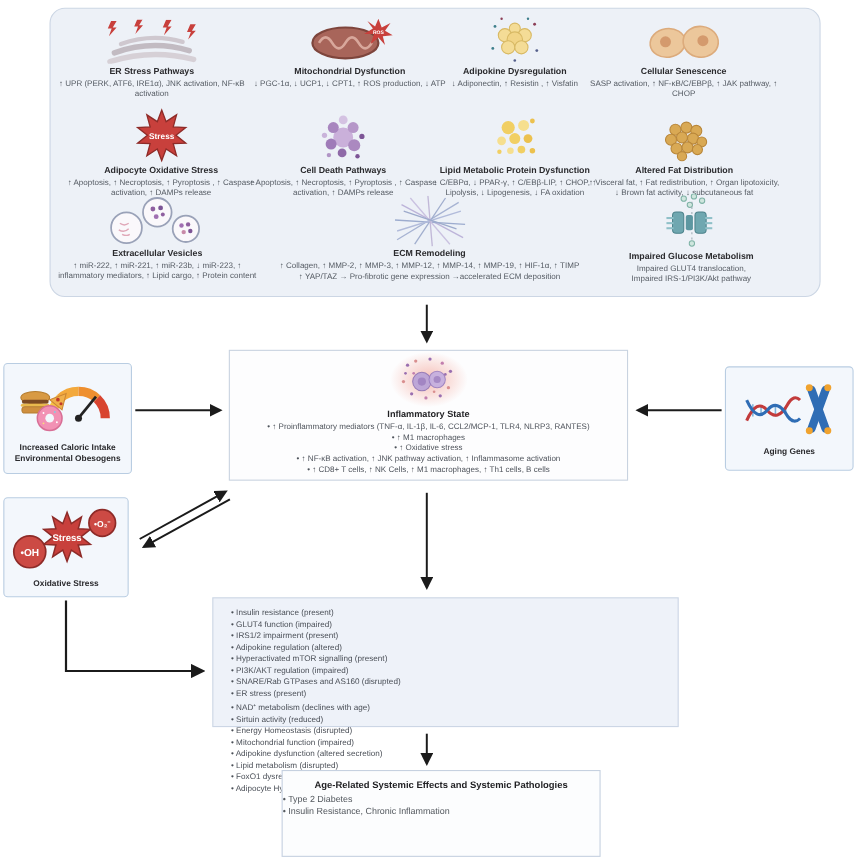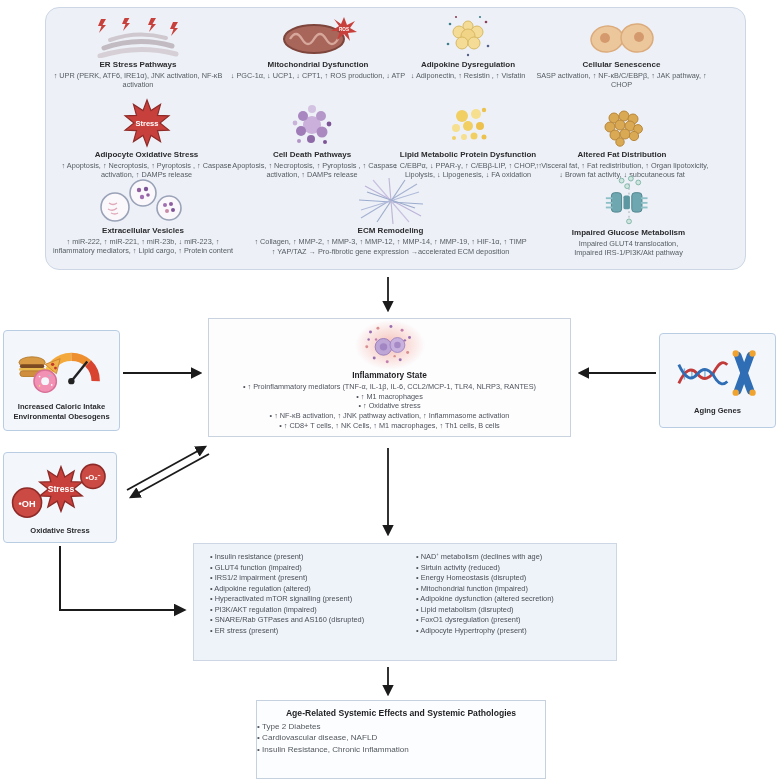--- a/index.html
+++ b/index.html
@@ -27,21 +27,21 @@
   
   .side-box{background:var(--box-bg,#f3f7fc);border:1px solid var(--box-border,#b9cde2);border-radius:4px;
     display:flex;flex-direction:column;align-items:center;justify-content:center;text-align:center;padding:2px;}
   .caloric-box{left:3px;top:330px;width:117px;height:101px;}
   .aging-box{left:659px;top:333px;width:117px;height:95px;}
   .oxid-box{left:3px;top:452px;width:114px;height:91px;}
   .side-label{font-size:7.6px;font-weight:bold;color:var(--text-title,#2b2b2e);line-height:1.3;}
   
   .metab-box{left:193px;top:543px;width:424px;height:118px;background:#eef2f9;border:1px solid #ccd6e5;}
   .metab-title{text-align:center;color:var(--accent-blue,#2e5fc0);font-weight:bold;font-size:8.2px;padding-top:8px;}
-  .metab-cols{display:flex;padding:6px 6px 0 16px;}
+  .metab-cols{display:flex;padding:6px 6px 0 16px;flex-direction:column;}
   .metab-col1{width:206px;}
   .metab-col2{flex:1;}
   .metab-box ul.dotlist li{text-align:left;font-size:7.4px;color:#4a4f57;line-height:1.42;}
   
   .sys-box{left:256px;top:700px;width:290px;height:79px;background:#fcfdfe;border:1px solid #c6d1e0;}
   .sys-title{font-size:8.6px;font-weight:bold;color:#1f1f22;text-align:center;padding:7px 22px 0;line-height:1.25;}
   .sys-box ul.dotlist li{text-align:left;font-size:8.1px;color:#53585e;line-height:1.45;}
   
   .arrows{position:absolute;left:0;top:0;width:779px;height:784px;pointer-events:none;z-index:3;}
 </style>
@@ -403,21 +403,20 @@
           <li>FoxO1 dysregulation (present)</li>
           <li>Adipocyte Hypertrophy (present)</li>
         </ul>
     </div>
   </section>
 
   <section class="abs sys-box">
     <div class="sys-title">Age-Related Systemic Effects and Systemic Pathologies</div>
     <ul class="dotlist">
         <li>Type 2 Diabetes</li>
-        <li>Cardiovascular disease, NAFLD</li>
         <li>Insulin Resistance, Chronic Inflammation</li>
       </ul>
   </section>
 
   <svg class="arrows" viewBox="0 0 779 784">
     <defs>
       <marker id="ah" viewBox="0 0 10 10" refX="8" refY="5" markerWidth="6.5" markerHeight="6.5" orient="auto-start-reverse">
         <path d="M0 0 L10 5 L0 10 Z" style="fill:var(--arrow-color,#1b1b1b)"></path>
       </marker>
     </defs>

